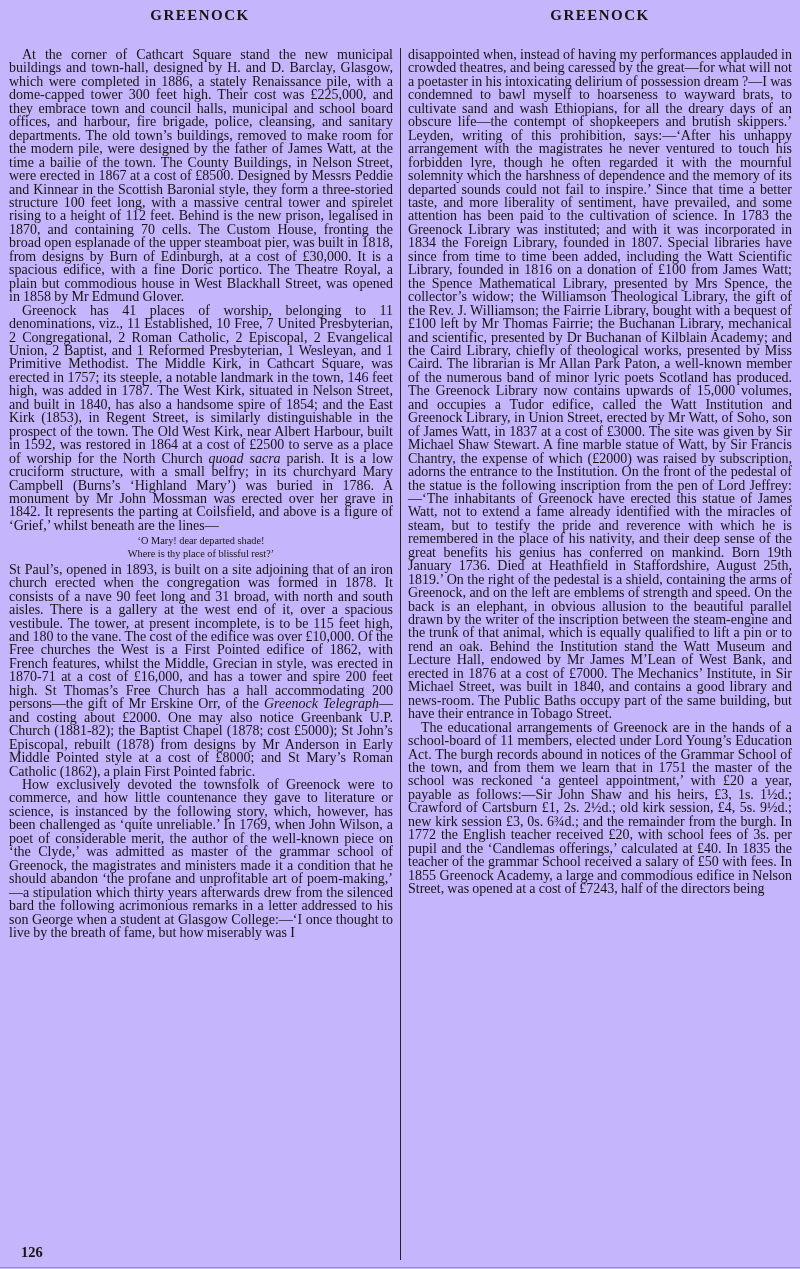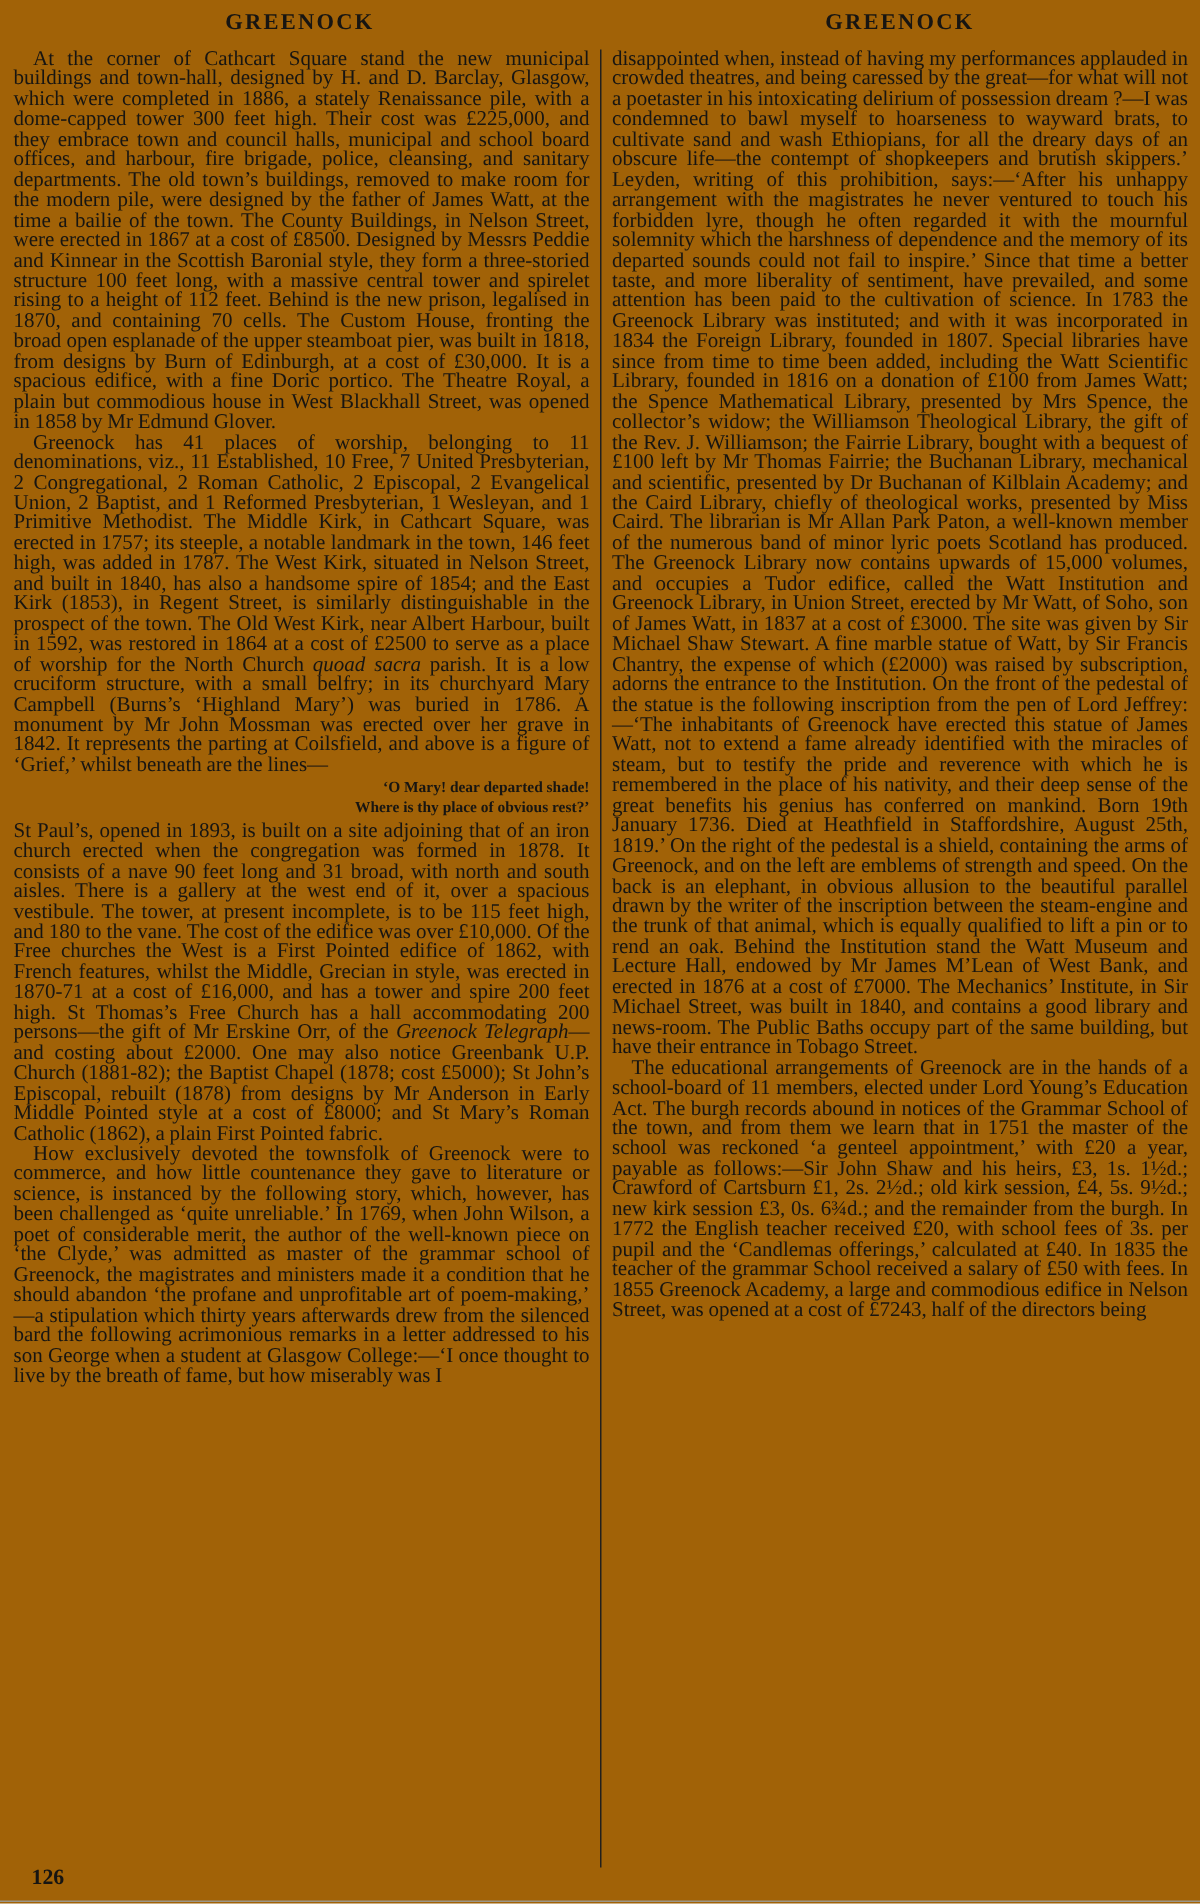--- a/index.html
+++ b/index.html
@@ -1,40 +1,40 @@
 <!DOCTYPE html>
 <html lang="en"><head>
 <meta charset="utf-8">
 <style>
   * { margin:0; padding:0; box-sizing:border-box; }
   html, body { width:800px; background:#efeeea; }
   body { font-family:"Liberation Serif", serif; color:#171512; }
   .sheet {
     position:relative; width:800px; height:1269px; overflow:hidden;
-    background:#a16207;
+    background:#c4b5fd;
   }
   .running-heads { display:flex; padding-top:7px; }
   .running-heads .head {
     width:50%; text-align:center; font-weight:bold;
     font-size:15px; letter-spacing:1.5px;
   }
   .columns {
-    display:flex; margin-top:9px; padding:0 7px 0 9px; height:1212px;
+    display:flex; margin-top:24px; padding:0 7px 0 9px; height:1212px;
     align-items:stretch;
   }
   .column {
     width:384px; flex:0 0 384px;
     text-align:justify; font-size:14px; line-height:13.45px;
     hyphens:auto; word-spacing:-0.3px;
   }
   .col-divider { width:1px; flex:0 0 1px; background:#23201c; margin:0 7px; }
   .column p { text-indent:13px; }
   .column p.flush { text-indent:0;font-family:Liberation Serif, serif; }
   .poem {
-    text-align:right; font-size:10.3px; font-weight:bold;
+    text-align:center; font-size:10.3px; font-weight:normal;
     line-height:12.2px; margin:3px 0 3px 0; word-spacing:0;
   }
   .page-number {
     position:absolute; left:21px; bottom:8px;
     font-weight:bold; font-size:14.5px;
   }
   .bottom-rule {
     position:absolute; left:0; right:0; bottom:1px; height:1px; background:#9a968c;
   }
 </style>
@@ -48,21 +48,21 @@
     <div class="head">GREENOCK</div>
   </div>
 
   <div class="columns">
 
     <div class="column">
       <p><span>At the corner of Cathcart Square stand the new municipal buildings and town-hall, designed by H. and D. Barclay, Glasgow, which were completed in 1886, a stately Renaissance pile, with a dome-capped tower 300 feet high. Their cost was £225,000, and they embrace town and council halls, municipal and school board offices, and harbour, fire brigade, police, cleansing, and sanitary departments. The old town’s buildings, removed to make room for the modern pile, were designed by the father of James Watt, at the time a bailie of the town. The County Buildings, in Nelson Street, were erected in 1867 at a cost of £8500. Designed by Messrs Peddie and Kinnear in the Scottish Baronial style, they form a three-storied structure 100 feet long, with a massive central tower and spirelet rising to a height of 112 feet. Behind is the new prison, legalised in 1870, and containing 70 cells. The Custom House, fronting the broad open esplanade of the upper steamboat pier, was built in 1818, from designs by Burn of Edinburgh, at a cost of £30,000. It is a spacious edifice, with a fine Doric portico. The Theatre Royal, a plain but commodious house in West Blackhall Street, was opened in 1858 by Mr Edmund Glover.</span></p>
       <p><span>Greenock has 41 places of worship, belonging to 11 denominations, viz., 11 Established, 10 Free, 7 United Presbyterian, 2 Congregational, 2 Roman Catholic, 2 Episcopal, 2 Evangelical Union, 2 Baptist, and 1 Reformed Presbyterian, 1 Wesleyan, and 1 Primitive Methodist. The Middle Kirk, in Cathcart Square, was erected in 1757; its steeple, a notable landmark in the town, 146 feet high, was added in 1787. The West Kirk, situated in Nelson Street, and built in 1840, has also a handsome spire of 1854; and the East Kirk (1853), in Regent Street, is similarly distinguishable in the prospect of the town. The Old West Kirk, near Albert Harbour, built in 1592, was restored in 1864 at a cost of £2500 to serve as a place of worship for the North Church </span><i>quoad sacra</i><span> parish. It is a low cruciform structure, with a small belfry; in its churchyard Mary Campbell (Burns’s ‘Highland Mary’) was buried in 1786. A monument by Mr John Mossman was erected over her grave in 1842. It represents the parting at Coilsfield, and above is a figure of ‘Grief,’ whilst beneath are the lines—</span></p>
       <div class="poem">
         <div>‘O Mary! dear departed shade!</div>
-        <div>Where is thy place of obvious rest?’</div>
+        <div>Where is thy place of blissful rest?’</div>
       </div>
       <p class="flush"><span>St Paul’s, opened in 1893, is built on a site adjoining that of an iron church erected when the congregation was formed in 1878. It consists of a nave 90 feet long and 31 broad, with north and south aisles. There is a gallery at the west end of it, over a spacious vestibule. The tower, at present incomplete, is to be 115 feet high, and 180 to the vane. The cost of the edifice was over £10,000. Of the Free churches the West is a First Pointed edifice of 1862, with French features, whilst the Middle, Grecian in style, was erected in 1870-71 at a cost of £16,000, and has a tower and spire 200 feet high. St Thomas’s Free Church has a hall accommodating 200 persons—the gift of Mr Erskine Orr, of the </span><i>Greenock Telegraph</i><span>—and costing about £2000. One may also notice Greenbank U.P. Church (1881-82); the Baptist Chapel (1878; cost £5000); St John’s Episcopal, rebuilt (1878) from designs by Mr Anderson in Early Middle Pointed style at a cost of £8000; and St Mary’s Roman Catholic (1862), a plain First Pointed fabric.</span></p>
       <p><span>How exclusively devoted the townsfolk of Greenock were to commerce, and how little countenance they gave to literature or science, is instanced by the following story, which, however, has been challenged as ‘quite unreliable.’ In 1769, when John Wilson, a poet of considerable merit, the author of the well-known piece on ‘the Clyde,’ was admitted as master of the grammar school of Greenock, the magistrates and ministers made it a condition that he should abandon ‘the profane and unprofitable art of poem-making,’ —a stipulation which thirty years afterwards drew from the silenced bard the following acrimonious remarks in a letter addressed to his son George when a student at Glasgow College:—‘I once thought to live by the breath of fame, but how miserably was I</span></p>
     </div>
 
     <div class="col-divider"></div>
 
     <div class="column">
       <p class="flush"><span>disappointed when, instead of having my performances applauded in crowded theatres, and being caressed by the great—for what will not a poetaster in his intoxicating delirium of possession dream ?—I was condemned to bawl myself to hoarseness to wayward brats, to cultivate sand and wash Ethiopians, for all the dreary days of an obscure life—the contempt of shopkeepers and brutish skippers.’ Leyden, writing of this prohibition, says:—‘After his unhappy arrangement with the magistrates he never ventured to touch his forbidden lyre, though he often regarded it with the mournful solemnity which the harshness of dependence and the memory of its departed sounds could not fail to inspire.’ Since that time a better taste, and more liberality of sentiment, have prevailed, and some attention has been paid to the cultivation of science. In 1783 the Greenock Library was instituted; and with it was incorporated in 1834 the Foreign Library, founded in 1807. Special libraries have since from time to time been added, including the Watt Scientific Library, founded in 1816 on a donation of £100 from James Watt; the Spence Mathematical Library, presented by Mrs Spence, the collector’s widow; the Williamson Theological Library, the gift of the Rev. J. Williamson; the Fairrie Library, bought with a bequest of £100 left by Mr Thomas Fairrie; the Buchanan Library, mechanical and scientific, presented by Dr Buchanan of Kilblain Academy; and the Caird Library, chiefly of theological works, presented by Miss Caird. The librarian is Mr Allan Park Paton, a well-known member of the numerous band of minor lyric poets Scotland has produced. The Greenock Library now contains upwards of 15,000 volumes, and occupies a Tudor edifice, called the Watt Institution and Greenock Library, in Union Street, erected by Mr Watt, of Soho, son of James Watt, in 1837 at a cost of £3000. The site was given by Sir Michael Shaw Stewart. A fine marble statue of Watt, by Sir Francis Chantry, the expense of which (£2000) was raised by subscription, adorns the entrance to the Institution. On the front of the pedestal of the statue is the following inscription from the pen of Lord Jeffrey:—‘The inhabitants of Greenock have erected this statue of James Watt, not to extend a fame already identified with the miracles of steam, but to testify the pride and reverence with which he is remembered in the place of his nativity, and their deep sense of the great benefits his genius has conferred on mankind. Born 19th January 1736. Died at Heathfield in Staffordshire, August 25th, 1819.’ On the right of the pedestal is a shield, containing the arms of Greenock, and on the left are emblems of strength and speed. On the back is an elephant, in obvious allusion to the beautiful parallel drawn by the writer of the inscription between the steam-engine and the trunk of that animal, which is equally qualified to lift a pin or to rend an oak. Behind the Institution stand the Watt Museum and Lecture Hall, endowed by Mr James M’Lean of West Bank, and erected in 1876 at a cost of £7000. The Mechanics’ Institute, in Sir Michael Street, was built in 1840, and contains a good library and news-room. The Public Baths occupy part of the same building, but have their entrance in Tobago Street.</span></p>
       <p><span>The educational arrangements of Greenock are in the hands of a school-board of 11 members, elected under Lord Young’s Education Act. The burgh records abound in notices of the Grammar School of the town, and from them we learn that in 1751 the master of the school was reckoned ‘a genteel appointment,’ with £20 a year, payable as follows:—Sir John Shaw and his heirs, £3, 1s. 1½d.; Crawford of Cartsburn £1, 2s. 2½d.; old kirk session, £4, 5s. 9½d.; new kirk session £3, 0s. 6¾d.; and the remainder from the burgh. In 1772 the English teacher received £20, with school fees of 3s. per pupil and the ‘Candlemas offerings,’ calculated at £40. In 1835 the teacher of the grammar School received a salary of £50 with fees. In 1855 Greenock Academy, a large and commodious edifice in Nelson Street, was opened at a cost of £7243, half of the directors being</span></p>

